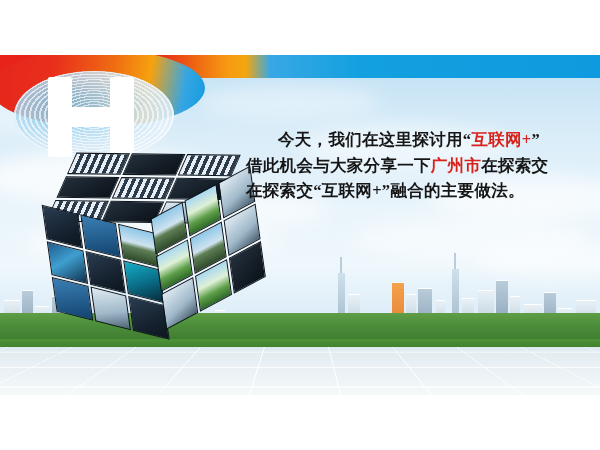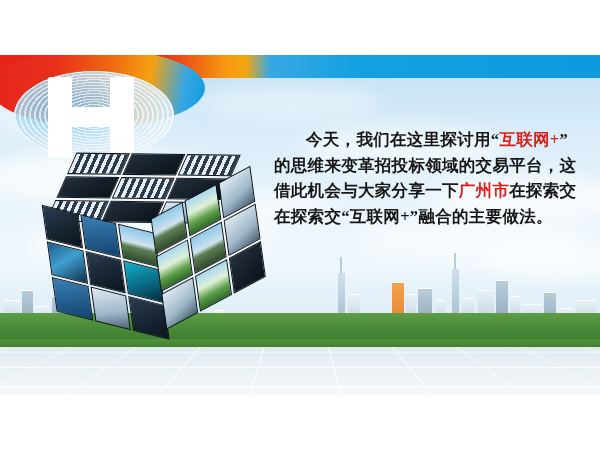--- a/index.html
+++ b/index.html
@@ -97,21 +97,21 @@
           background:
             repeating-linear-gradient(90deg,rgba(255,255,255,.85) 0 1px,rgba(255,255,255,0) 1px 64px),
             repeating-linear-gradient(0deg,rgba(255,255,255,.7) 0 1px,rgba(255,255,255,0) 1px 14px);
           transform:perspective(60px) rotateX(28deg);transform-origin:top center;}
 
   
   .textblock{position:absolute;left:246px;top:72px;width:336px;
              font-family:"Liberation Serif","DejaVu Serif",serif;
              font-weight:bold;font-size:16.5px;line-height:25.5px;color:#161616;
              letter-spacing:.3px;text-align:justify;}
-  .textblock .ln{white-space:nowrap;margin-left:28px;}
+  .textblock .ln{white-space:nowrap;}
   .textblock .ln.first{text-indent:32px;}
   .red{color:#d8231c;}
   .qt{color:#161616;}
 </style>
 </head>
 <body>
 
 <div id="slide">
 
   <div class="canvas">
@@ -213,19 +213,18 @@
           <div class="tile t-city"></div>
           <div class="tile t-light"></div>
         <div class="tile t-light"></div>
           <div class="tile t-green"></div>
           <div class="tile t-dark"></div>
       </div>
     </div>
 
     <div class="textblock" id="bodytext">
         <div class="ln first"><span class="qt">今天，我们在这里探讨用</span><span class="qt">“</span><span class="red">互联网+</span><span class="qt">”</span></div>
-        <div class="ln"><span class="qt">的思维来变革招投标领域的交易平台，这</span></div>
         <div class="ln"><span class="qt">借此机会与大家分享一下</span><span class="red">广州市</span><span class="qt">在探索交</span></div>
         <div class="ln"><span class="qt">在探索交“互联网+”融合的主要做法。</span></div>
       </div>
 
   </div>
 </div>
 
 </body></html>

